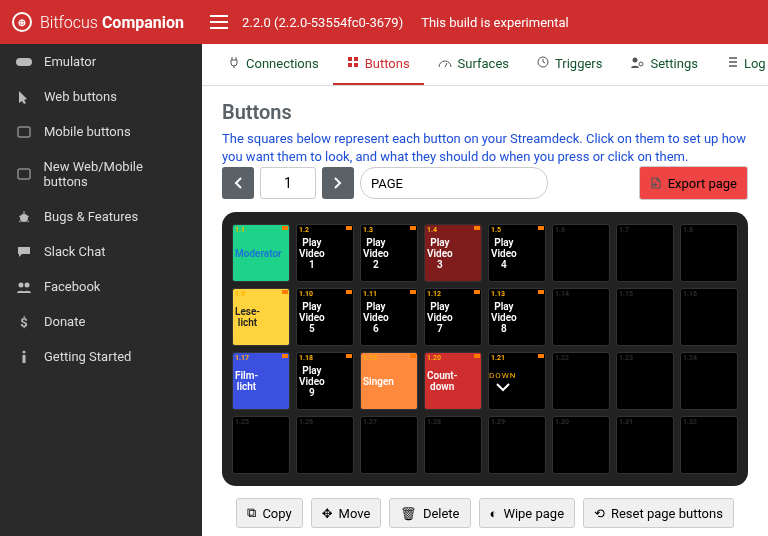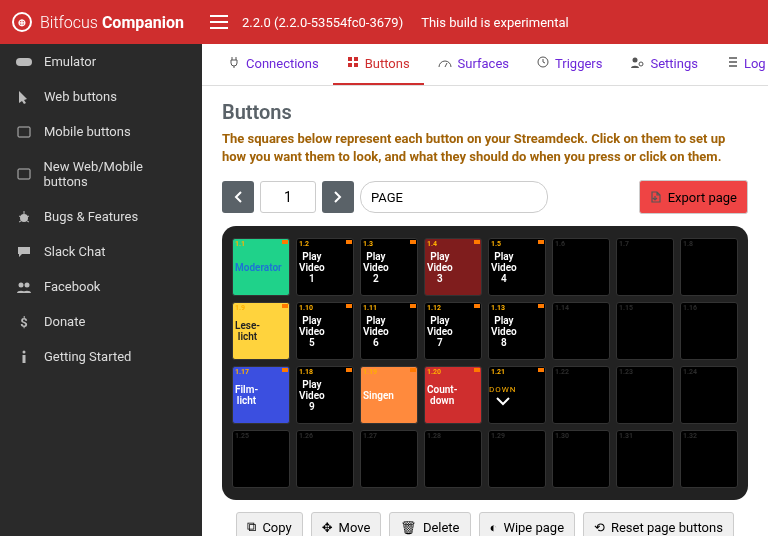--- a/index.html
+++ b/index.html
@@ -13,25 +13,25 @@
   .menu-icon { margin: 0 14px 0 8px; cursor: pointer; }
   .menu-icon svg { display:block; }
   .version { font-size: 13px; }
   .build-note { font-size: 13px; margin-left: 18px; }
   .body { display: flex; flex: 1; min-height: 0; }
   .sidebar { width: 202px; background: #2a2a2a; color: #ddd; font-size: 13px; }
   .nav-item { display: flex; align-items: center; gap: 12px; padding: 10px 16px; cursor: pointer; }
   .nav-icon { width: 16px; display: flex; justify-content: center; color: #bbb; }
   .main { flex: 1; background: #fff; display: flex; flex-direction: column; overflow: auto; }
   .tabs { display: flex; border-bottom: 1px solid #ddd; padding: 0 12px; }
-  .tab { padding: 12px 14px; font-size: 13px; color: #6d28d9; cursor: pointer; display: flex; align-items: center; gap: 6px; border-bottom: 2px solid transparent; }
+  .tab { padding: 12px 14px; font-size: 13px; color: #14532d; cursor: pointer; display: flex; align-items: center; gap: 6px; border-bottom: 2px solid transparent; }
   .tab.active { color: #cf2e2e; border-bottom: 2px solid #cf2e2e; }
   .content { padding: 14px 20px; }
   h2.title { color: #5a6268; font-size: 20px; font-weight: 600; margin-bottom: 6px; }
-  .desc { font-size: 13px; color: #a16207; margin-bottom: 14px; line-height: 1.4; font-weight: bold; }
+  .desc { font-size: 13px; color: #1d4ed8; line-height: 1.4; }
   .page-row { display: flex; gap: 6px; align-items: center; margin-bottom: 12px; }
   .pg-btn { width: 32px; height: 32px; background: #5a6268; color: #fff; border: none; display: flex; align-items: center; justify-content: center; cursor: pointer; border-radius: 3px; }
   .pg-num { width: 56px; height: 32px; border: 1px solid #ccc; text-align: center; font-size: 14px; border-radius: 3px; }
   .pg-name { flex: 0 0 180px; height: 32px; border: 1px solid #ccc; padding: 0 10px; font-size: 13px; border-radius: 15px; }
   .spacer { flex: 1; }
   .export-btn { height: 28px; background: #ef4444; border: 1px solid #ccc; padding: 16px 10px; font-size: 13px; cursor: pointer; border-radius: 3px; display: flex; align-items: center; gap: 6px; }
   .grid-wrap { background: #222; border-radius: 14px; padding: 12px 10px; }
   .grid { display: grid; grid-template-columns: repeat(8, 1fr); gap: 6px; }
   .btn-cell { position: relative; aspect-ratio: 1/1; background: #000; border: 1px solid #333; border-radius: 3px; cursor: pointer; display: flex; align-items: center; justify-content: flex-start; }
   .btn-label-top { position: absolute; top: 1px; left: 2px; font-size: 7px; color: #ffb000; font-weight: bold; }

